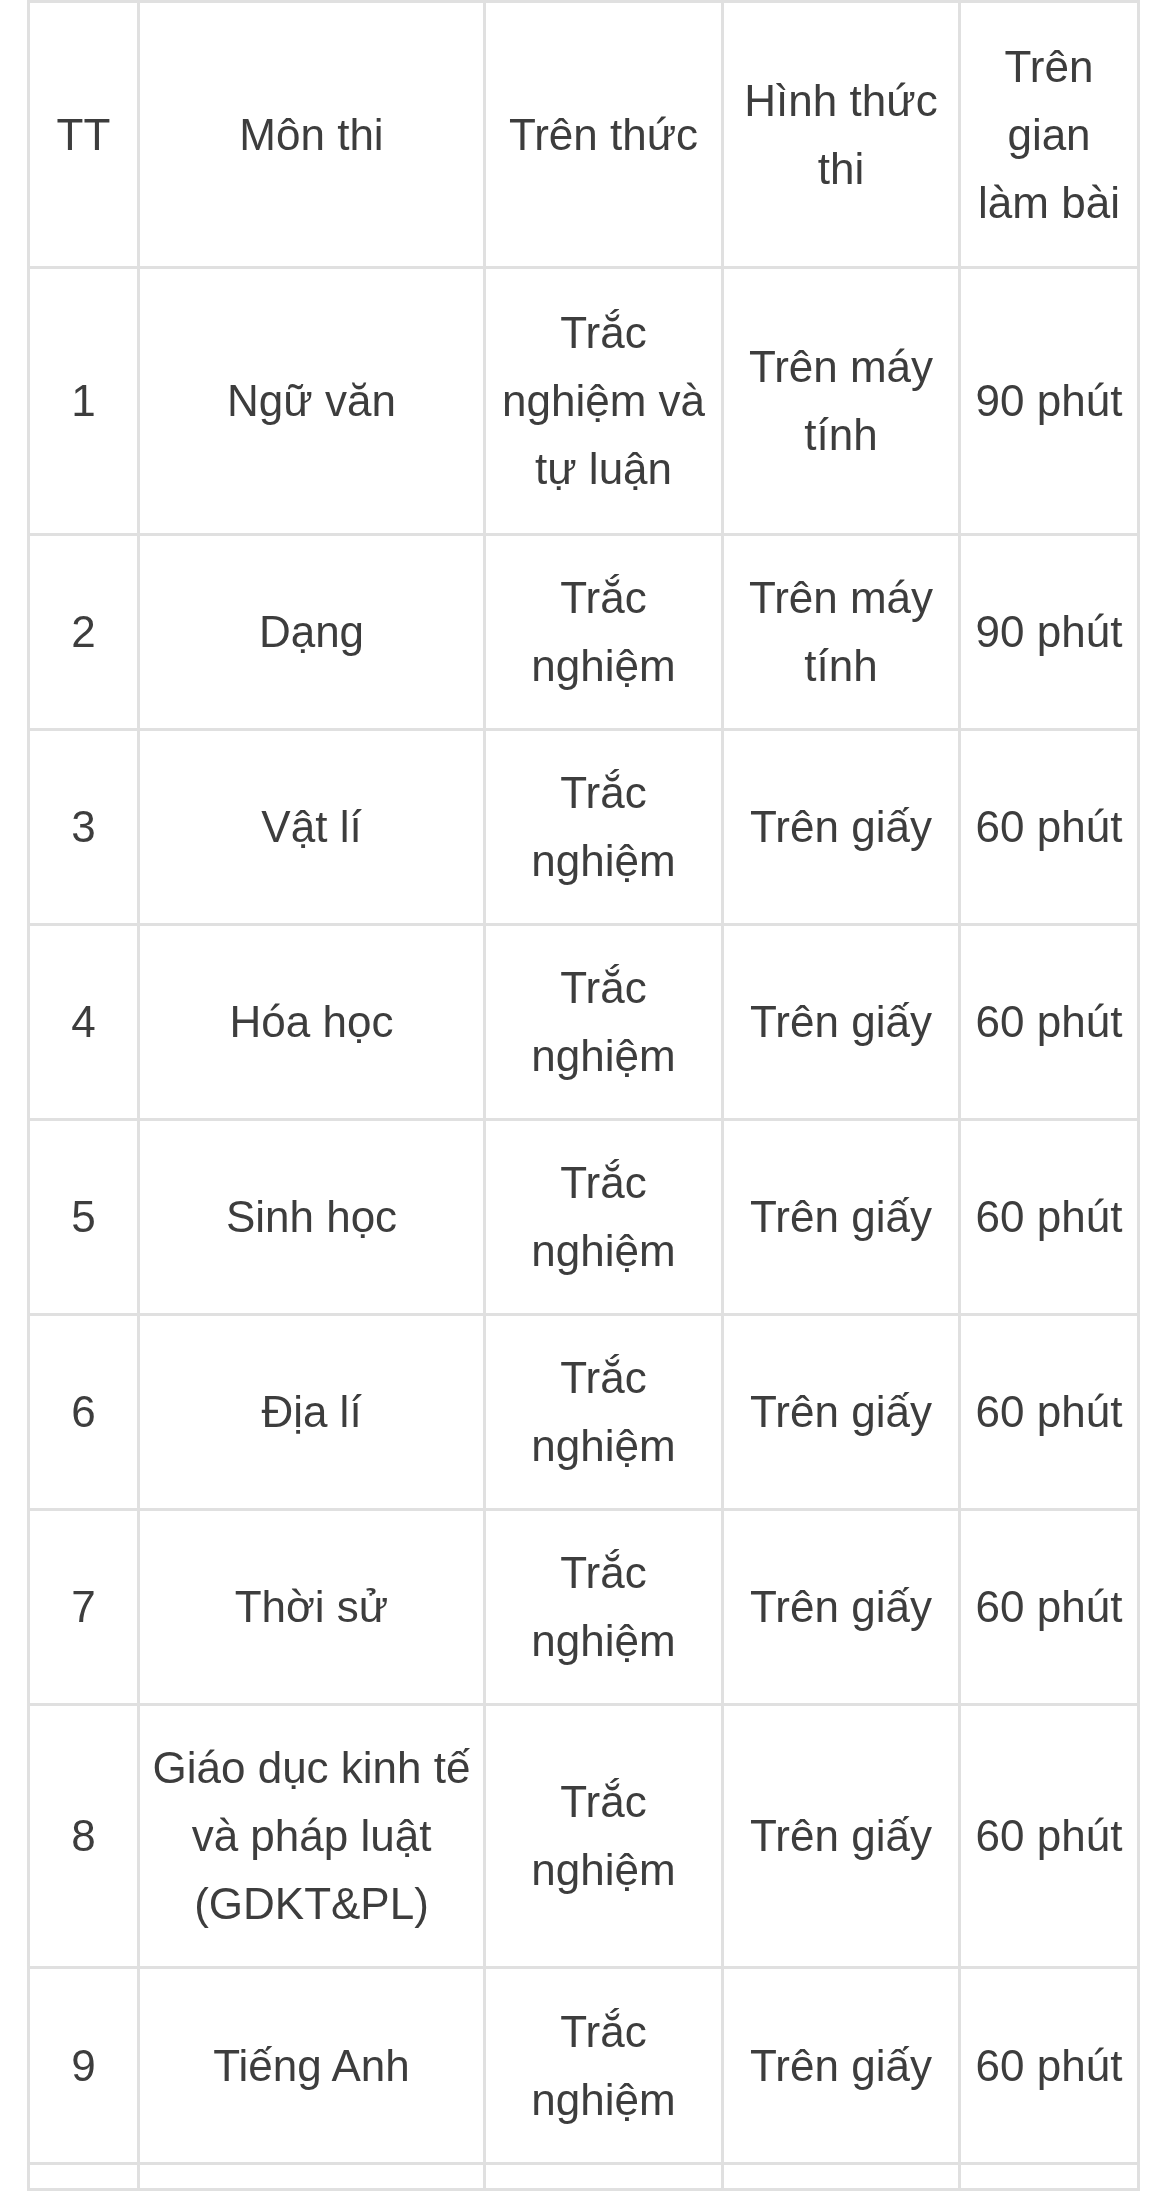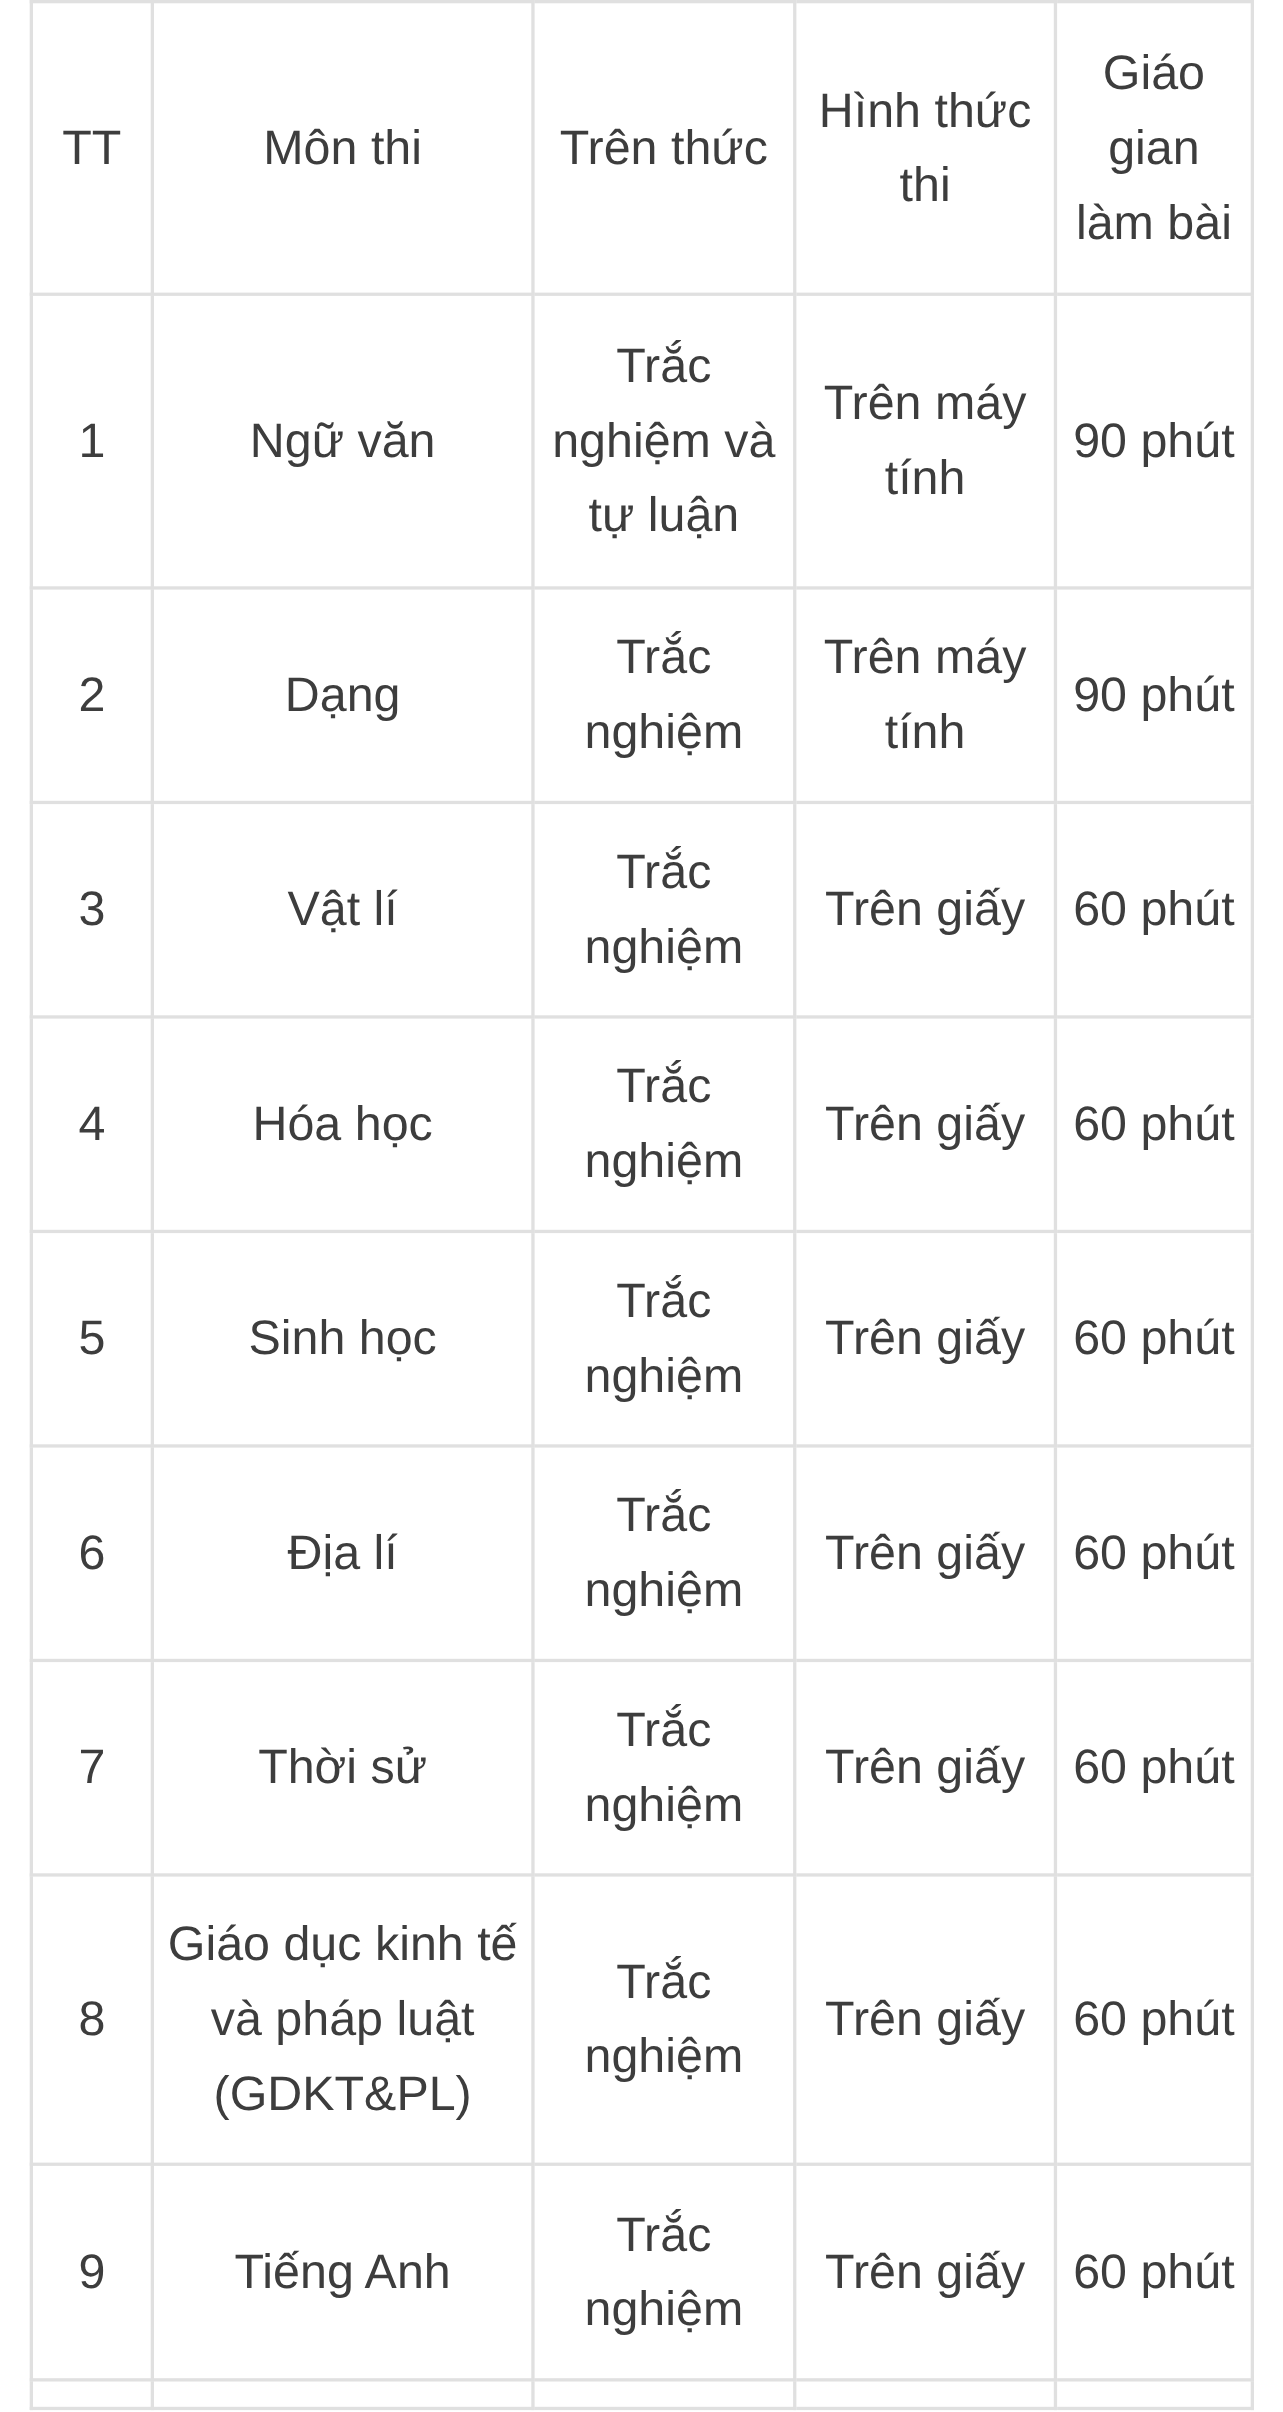--- a/index.html
+++ b/index.html
@@ -59,21 +59,21 @@
         <col class="c-mode">
         <col class="c-duration">
     </colgroup>
     <thead>
       <tr>
         <th>TT</th>
         <th>Môn thi</th>
         <th>Trên thức</th>
         <th>Hình thức
 thi</th>
-        <th>Giáo
+        <th>Trên
 gian
 làm bài</th>
       </tr>
     </thead>
     <tbody>
       <tr>
         <td>1</td>
         <td>Ngữ văn</td>
         <td>Trắc
 nghiệm và

